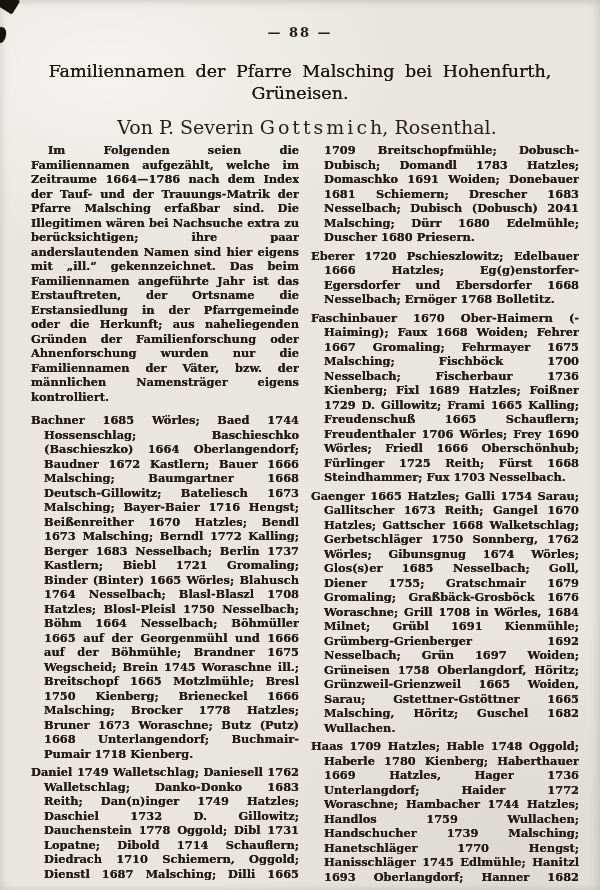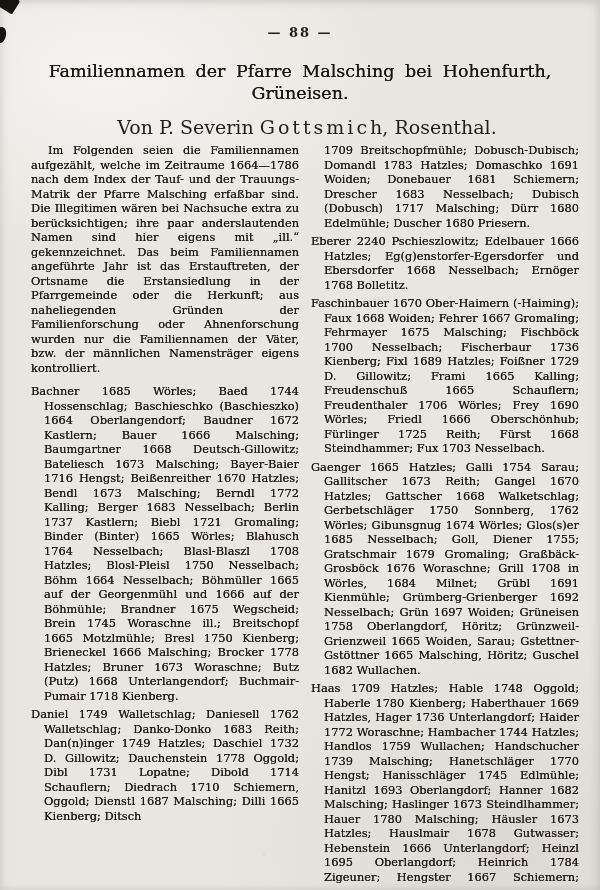--- a/index.html
+++ b/index.html
@@ -37,21 +37,21 @@
     position:absolute;top:116px;left:0;right:0;text-align:center;
     font-size:19px;color:#241e16;padding-left:14px;
   }
   .byline .sperr{letter-spacing:3px;margin-right:-3px;}
   .columns{
     position:absolute;top:143px;left:31px;display:flex;gap:12px;
   }
   .col{width:268px;height:740px;overflow:hidden;}
   .col p{
     margin:0;text-align:justify;
-    font-size:11.4px;line-height:14.5px;font-weight:normal;
+    font-size:11.4px;line-height:14.5px;font-weight:bold;
     color:#231d15;text-shadow:0 0 .4px currentColor;
     hyphens:auto;overflow-wrap:break-word;
   }
   p.intro{text-indent:17px;margin-bottom:9px;}
   p.entry{padding-left:13px;text-indent:-13px;margin-top:4px;}
   p.cont{padding-left:13px;margin-top:0;}
 </style>
 </head>
 <body>
 
@@ -71,21 +71,21 @@
     <span>Von P. Severin </span><span class="sperr">Gottsmich</span><span>, Rosenthal.</span>
   </div>
 
   <div class="columns">
     <div class="col">
       <p class="intro">Im Folgenden seien die Familiennamen aufgezählt, welche im Zeitraume 1664—1786 nach dem Index der Tauf- und der Trauungs-Matrik der Pfarre Malsching erfaßbar sind. Die Illegitimen wären bei Nachsuche extra zu berücksichtigen; ihre paar anderslautenden Namen sind hier eigens mit „ill.“ gekennzeichnet. Das beim Familiennamen angeführte Jahr ist das Erstauftreten, der Ortsname die Erstansiedlung in der Pfarrgemeinde oder die Herkunft; aus naheliegenden Gründen der Familienforschung oder Ahnenforschung wurden nur die Familiennamen der Väter, bzw. der männlichen Namensträger eigens kontrolliert.</p>
       <p class="entry">Bachner 1685 Wörles; Baed 1744 Hossenschlag; Baschieschko (Baschieszko) 1664 Oberlangendorf; Baudner 1672 Kastlern; Bauer 1666 Malsching; Baumgartner 1668 Deutsch-Gillowitz; Bateliesch 1673 Malsching; Bayer-Baier 1716 Hengst; Beißenreither 1670 Hatzles; Bendl 1673 Malsching; Berndl 1772 Kalling; Berger 1683 Nesselbach; Berlin 1737 Kastlern; Biebl 1721 Gromaling; Binder (Binter) 1665 Wörles; Blahusch 1764 Nesselbach; Blasl-Blaszl 1708 Hatzles; Blosl-Pleisl 1750 Nesselbach; Böhm 1664 Nesselbach; Böhmüller 1665 auf der Georgenmühl und 1666 auf der Böhmühle; Brandner 1675 Wegscheid; Brein 1745 Woraschne ill.; Breitschopf 1665 Motzlmühle; Bresl 1750 Kienberg; Brieneckel 1666 Malsching; Brocker 1778 Hatzles; Bruner 1673 Woraschne; Butz (Putz) 1668 Unterlangendorf; Buchmair-Pumair 1718 Kienberg.</p>
       <p class="entry">Daniel 1749 Walletschlag; Daniesell 1762 Walletschlag; Danko-Donko 1683 Reith; Dan(n)inger 1749 Hatzles; Daschiel 1732 D. Gillowitz; Dauchenstein 1778 Oggold; Dibl 1731 Lopatne; Dibold 1714 Schauflern; Diedrach 1710 Schiemern, Oggold; Dienstl 1687 Malsching; Dilli 1665 Kienberg; Ditsch</p>
     </div>
     <div class="col">
-      <p class="cont">1709 Breitschopfmühle; Dobusch-Dubisch; Domandl 1783 Hatzles; Domaschko 1691 Woiden; Donebauer 1681 Schiemern; Drescher 1683 Nesselbach; Dubisch (Dobusch) 1717 Malsching; Dürr 1680 Edelmühle; Duscher 1680 Priesern.</p>
-      <p class="entry">Eberer 2240 Pschieszlowitz; Edelbauer 1666 Hatzles; Eg(g)enstorfer-Egersdorfer und Ebersdorfer 1668 Nesselbach; Ernöger 1768 Bolletitz.</p>
+      <p class="cont">1709 Breitschopfmühle; Dobusch-Dubisch; Domandl 1783 Hatzles; Domaschko 1691 Woiden; Donebauer 1681 Schiemern; Drescher 1683 Nesselbach; Dubisch (Dobusch) 2041 Malsching; Dürr 1680 Edelmühle; Duscher 1680 Priesern.</p>
+      <p class="entry">Eberer 1720 Pschieszlowitz; Edelbauer 1666 Hatzles; Eg(g)enstorfer-Egersdorfer und Ebersdorfer 1668 Nesselbach; Ernöger 1768 Bolletitz.</p>
       <p class="entry">Faschinbauer 1670 Ober-Haimern (-Haiming); Faux 1668 Woiden; Fehrer 1667 Gromaling; Fehrmayer 1675 Malsching; Fischböck 1700 Nesselbach; Fischerbaur 1736 Kienberg; Fixl 1689 Hatzles; Foißner 1729 D. Gillowitz; Frami 1665 Kalling; Freudenschuß 1665 Schauflern; Freudenthaler 1706 Wörles; Frey 1690 Wörles; Friedl 1666 Oberschönhub; Fürlinger 1725 Reith; Fürst 1668 Steindhammer; Fux 1703 Nesselbach.</p>
       <p class="entry">Gaenger 1665 Hatzles; Galli 1754 Sarau; Gallitscher 1673 Reith; Gangel 1670 Hatzles; Gattscher 1668 Walketschlag; Gerbetschläger 1750 Sonnberg, 1762 Wörles; Gibunsgnug 1674 Wörles; Glos(s)er 1685 Nesselbach; Goll, Diener 1755; Gratschmair 1679 Gromaling; Graßbäck-Grosböck 1676 Woraschne; Grill 1708 in Wörles, 1684 Milnet; Grübl 1691 Kienmühle; Grümberg-Grienberger 1692 Nesselbach; Grün 1697 Woiden; Grüneisen 1758 Oberlangdorf, Höritz; Grünzweil-Grienzweil 1665 Woiden, Sarau; Gstettner-Gstöttner 1665 Malsching, Höritz; Guschel 1682 Wullachen.</p>
       <p class="entry">Haas 1709 Hatzles; Hable 1748 Oggold; Haberle 1780 Kienberg; Haberthauer 1669 Hatzles, Hager 1736 Unterlangdorf; Haider 1772 Woraschne; Hambacher 1744 Hatzles; Handlos 1759 Wullachen; Handschucher 1739 Malsching; Hanetschläger 1770 Hengst; Hanisschläger 1745 Edlmühle; Hanitzl 1693 Oberlangdorf; Hanner 1682 Malsching; Haslinger 1673 Steindlhammer; Hauer 1780 Malsching; Häusler 1673 Hatzles; Hauslmair 1678 Gutwasser; Hebenstein 1666 Unterlangdorf; Heinzl 1695 Oberlangdorf; Heinrich 1784 Zigeuner; Hengster 1667 Schiemern; Hinum 1763 Kalling; Hintermüller 1780 Pschießlowitz; Hoefler 1695 Walketschlag; Hofbauer 1664 Gißhübln; Hofer 1669 Lopatne, Oggold; Hoffelner 1670 Hatzles; Hoffinger 1738 Hatzles; Hofflinger 1719 Hatzles; Hofmann 1737 Kienberg; Hohenschläger 1699 Oggold; Ho-</p>
     </div>
   </div>
 
 </div>
 
 </body></html>

